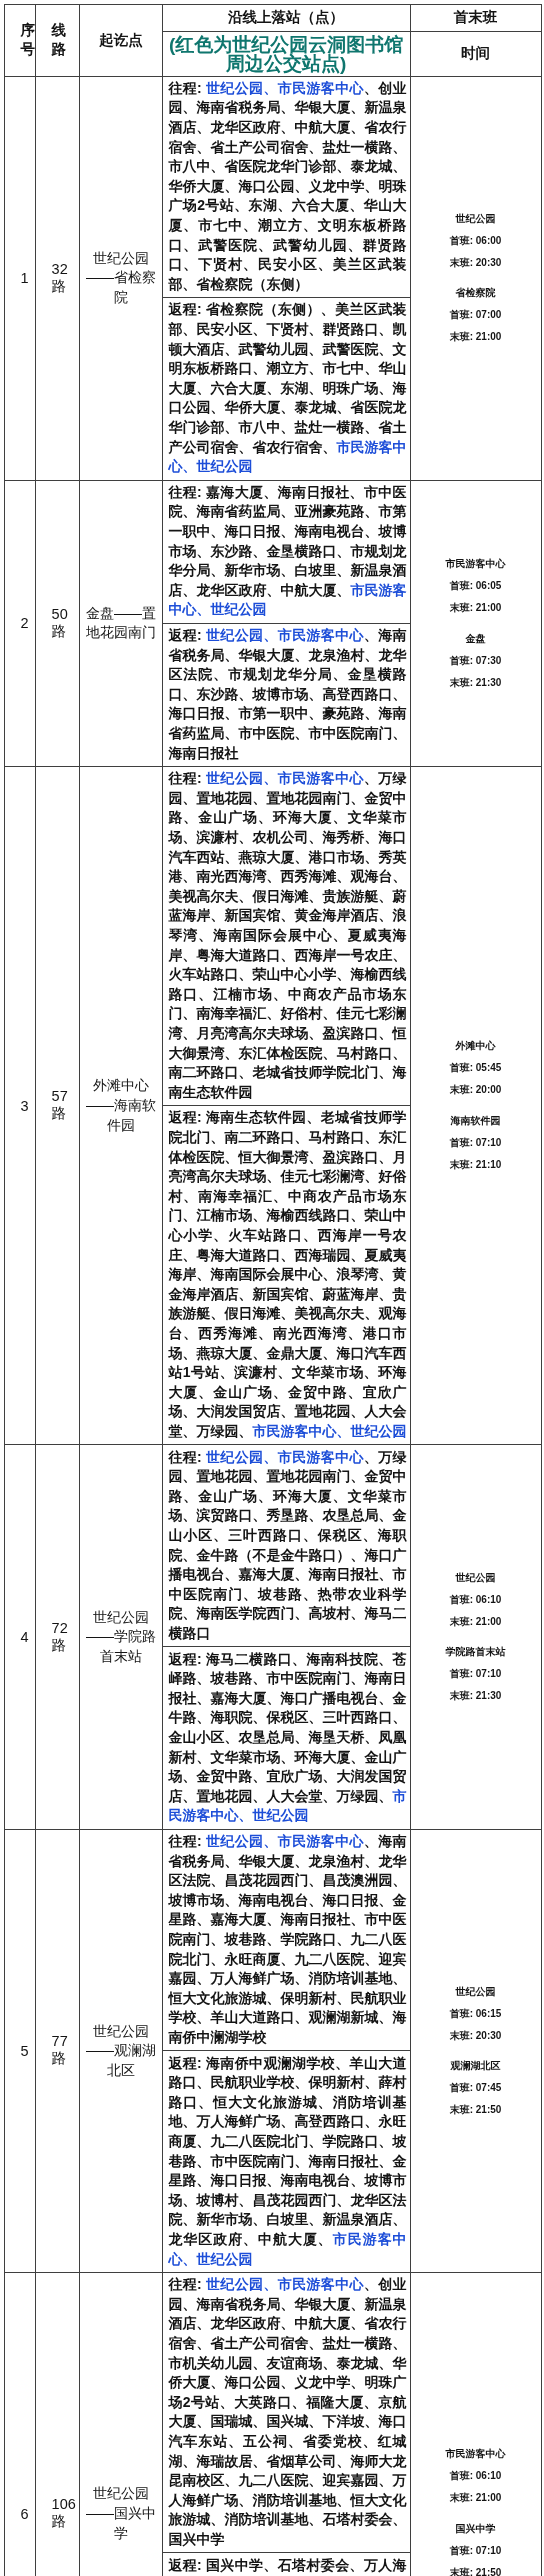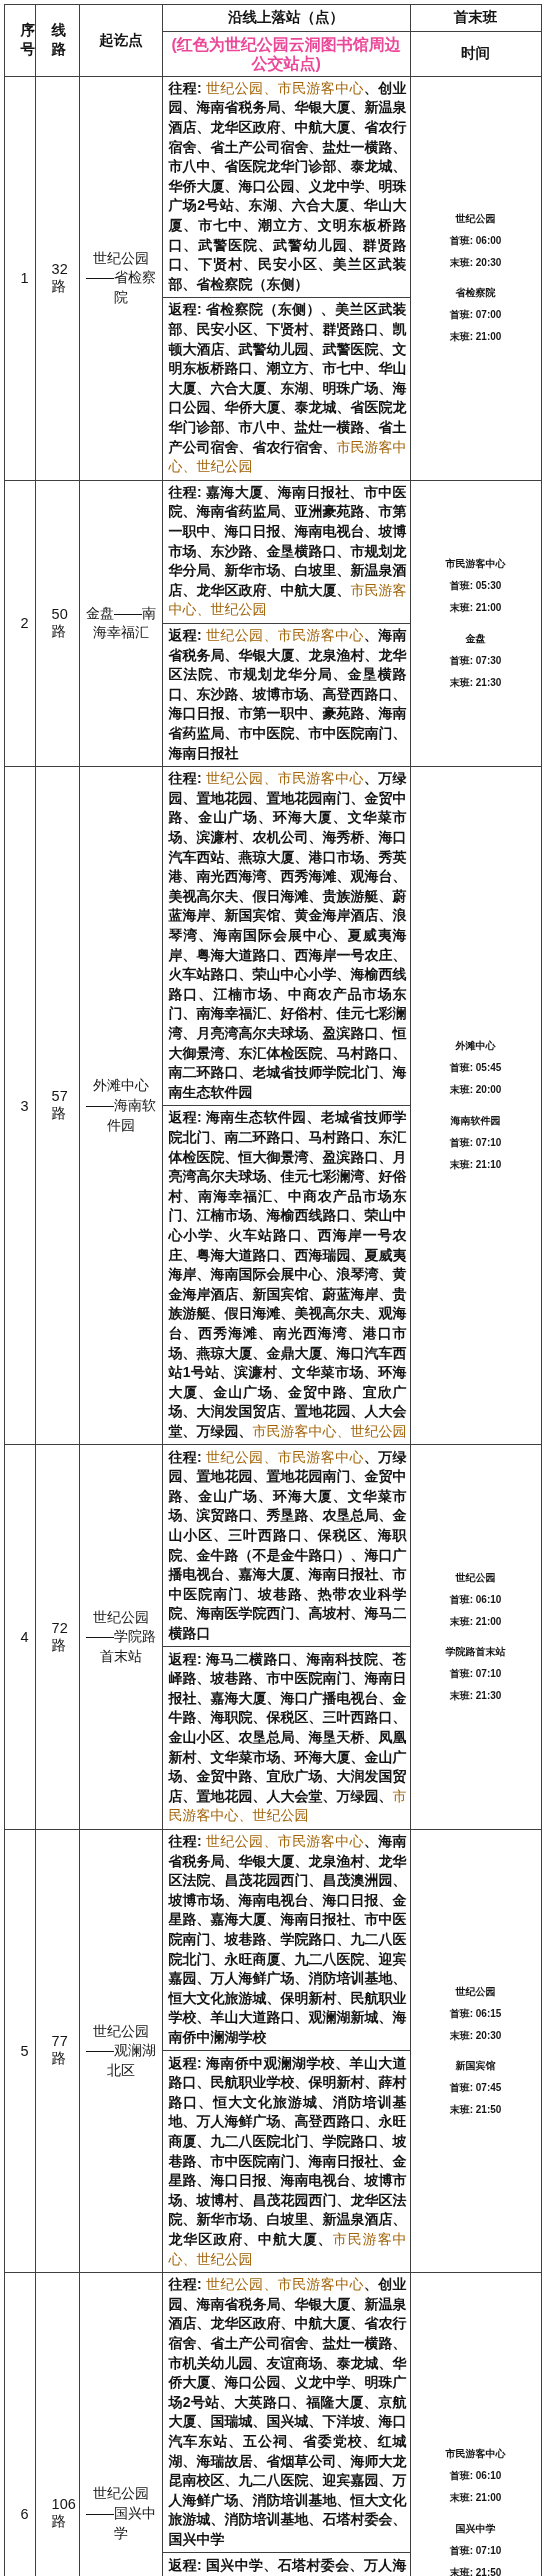--- a/index.html
+++ b/index.html
@@ -14,25 +14,25 @@
   .w-seq{width:30.5px;}
   .w-route{width:44px;}
   .w-end{width:81px;}
   .w-stops{width:244px;}
   .w-time{width:129px;}
   .c-seq,.c-route{ text-align:center;font-size:14.5px;font-weight:500;}
   .c-end{text-align:center;font-size:14px;font-weight:400;line-height:19.6px;padding:1.5px 2.2px;}
   .c-stops{padding:0;vertical-align:top;}
   .stops-block{font-size:14px;line-height:19.6px;font-weight:600;text-align:justify;padding:2.2px 2.9px 2.9px 5.8px;letter-spacing:0;}
   .stops-block.outbound{border-bottom:0.7px solid #3f3f3f;}
-  .red{color:#a16207;font-weight:400;margin-top:48px;}
+  .red{color:#1d4ed8;font-weight:700;margin-top:48px;}
   .c-time{text-align:center;font-size:10px;font-weight:600;line-height:22px;padding:4.4px 1.5px;}
   .time-block{margin:8.7px 0;}
   .hdr{font-size:14.5px;text-align:center;}
-  .hdr-note{color:#ec4899;font-size:16px;font-weight:700;text-align:center;line-height:19px;padding:2.9px 1.5px;}
+  .hdr-note{color:#0f766e;font-size:19px;font-weight:700;text-align:center;line-height:19px;padding:2.9px 1.5px;}
   th.hdr-stops{padding:3.6px 1.5px;margin-left:45px;}
   th.hdr-time{padding:3.6px 1.5px;}
 </style>
 </head>
 <body>
 
 <div class="page">
   <table>
     <colgroup>
       <col class="w-seq">
@@ -73,29 +73,29 @@
               <div>省检察院</div>
               <div>首班: 07:00</div>
               <div>末班: 21:00</div>
             </div>
           </td>
   </tr>
 
   <tr>
     <td class="c-seq">2</td>
     <td class="c-route">50路</td>
-    <td class="c-end">金盘——南海幸福汇</td>
+    <td class="c-end">金盘——置地花园南门</td>
     <td class="c-stops">
       <div class="stops-block outbound"><span>往程: 嘉海大厦、海南日报社、市中医院、海南省药监局、亚洲豪苑路、市第一职中、海口日报、海南电视台、坡博市场、东沙路、金垦横路口、市规划龙华分局、新华市场、白坡里、新温泉酒店、龙华区政府、中航大厦、</span><span class="red">市民游客中心、世纪公园</span></div>
       <div class="stops-block inbound"><span>返程: </span><span class="red">世纪公园、市民游客中心</span><span>、海南省税务局、华银大厦、龙泉渔村、龙华区法院、市规划龙华分局、金垦横路口、东沙路、坡博市场、高登西路口、海口日报、市第一职中、豪苑路、海南省药监局、市中医院、市中医院南门、海南日报社</span></div>
     </td>
     <td class="c-time">
             <div class="time-block">
               <div>市民游客中心</div>
-              <div>首班: 05:30</div>
+              <div>首班: 06:05</div>
               <div>末班: 21:00</div>
             </div>
             <div class="time-block">
               <div>金盘</div>
               <div>首班: 07:30</div>
               <div>末班: 21:30</div>
             </div>
           </td>
   </tr>
 
@@ -151,21 +151,21 @@
       <div class="stops-block outbound"><span>往程: </span><span class="red">世纪公园、市民游客中心</span><span>、海南省税务局、华银大厦、龙泉渔村、龙华区法院、昌茂花园西门、昌茂澳洲园、坡博市场、海南电视台、海口日报、金星路、嘉海大厦、海南日报社、市中医院南门、坡巷路、学院路口、九二八医院北门、永旺商厦、九二八医院、迎宾嘉园、万人海鲜广场、消防培训基地、恒大文化旅游城、保明新村、民航职业学校、羊山大道路口、观澜湖新城、海南侨中澜湖学校</span></div>
       <div class="stops-block inbound"><span>返程: 海南侨中观澜湖学校、羊山大道路口、民航职业学校、保明新村、薛村路口、恒大文化旅游城、消防培训基地、万人海鲜广场、高登西路口、永旺商厦、九二八医院北门、学院路口、坡巷路、市中医院南门、海南日报社、金星路、海口日报、海南电视台、坡博市场、坡博村、昌茂花园西门、龙华区法院、新华市场、白坡里、新温泉酒店、龙华区政府、中航大厦、</span><span class="red">市民游客中心、世纪公园</span></div>
     </td>
     <td class="c-time">
             <div class="time-block">
               <div>世纪公园</div>
               <div>首班: 06:15</div>
               <div>末班: 20:30</div>
             </div>
             <div class="time-block">
-              <div>新国宾馆</div>
+              <div>观澜湖北区</div>
               <div>首班: 07:45</div>
               <div>末班: 21:50</div>
             </div>
           </td>
   </tr>
 
   <tr>
     <td class="c-seq">6</td>
     <td class="c-route">106路</td>
     <td class="c-end">世纪公园——国兴中学</td>

